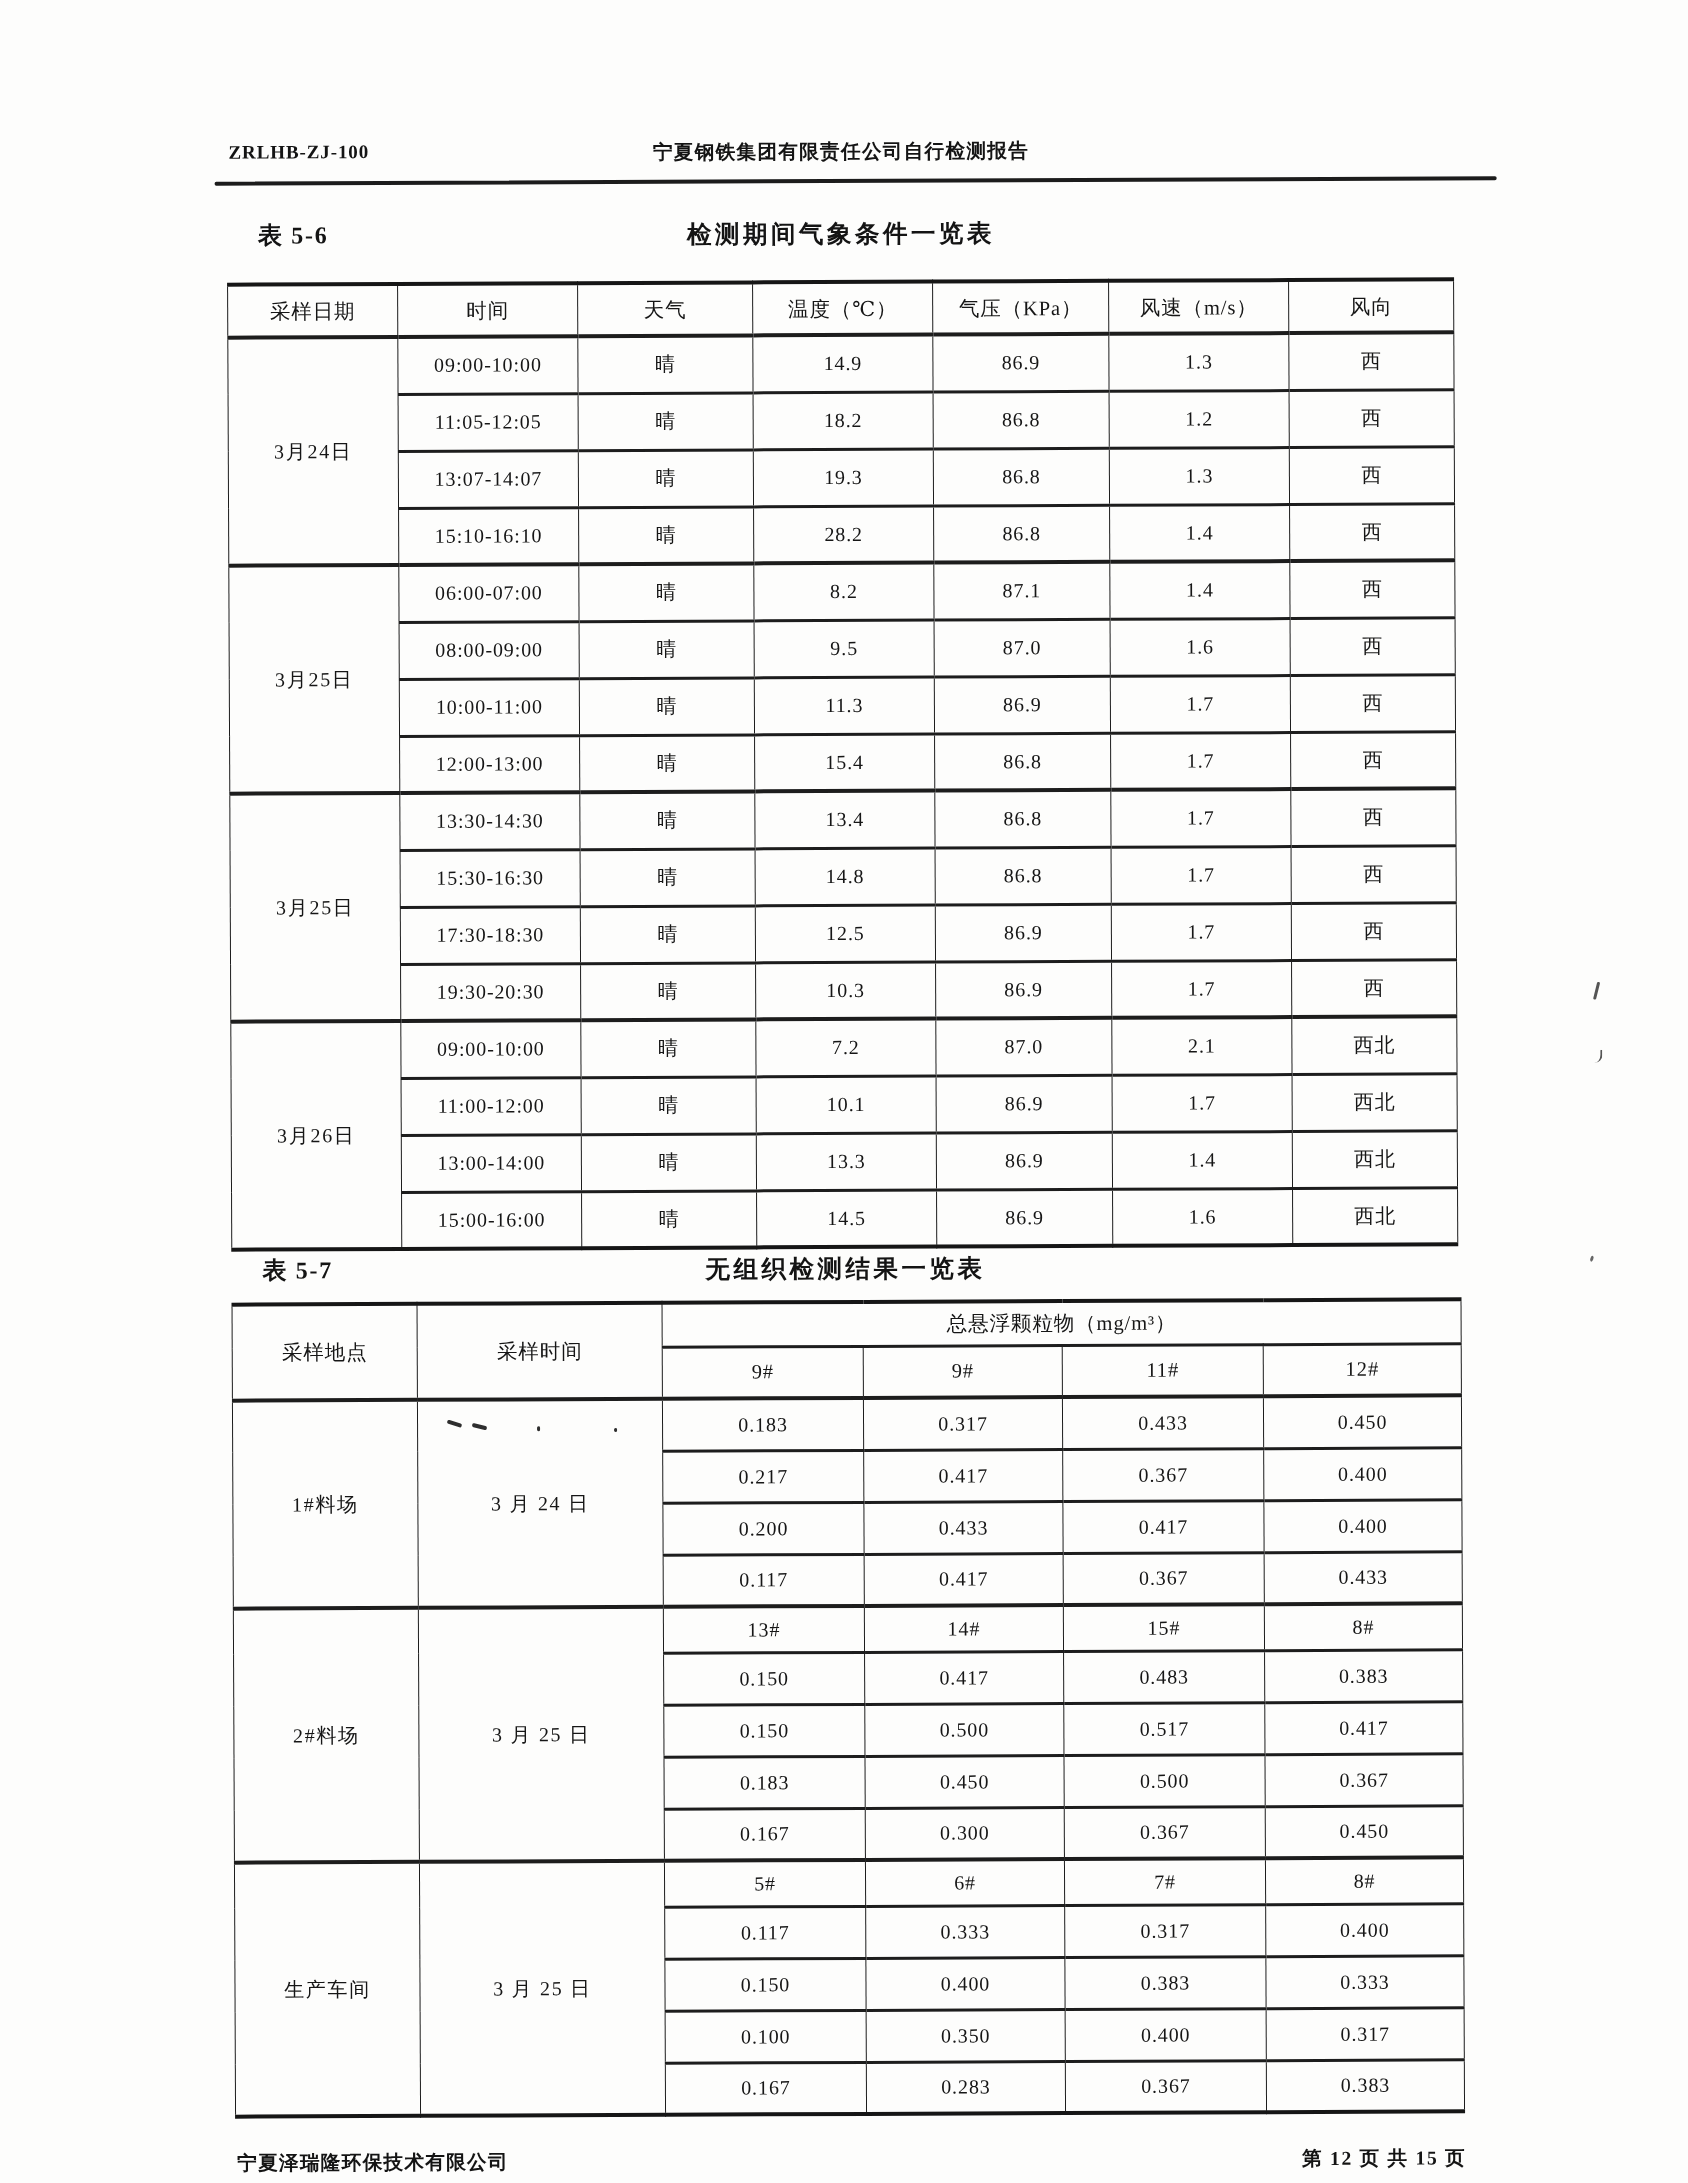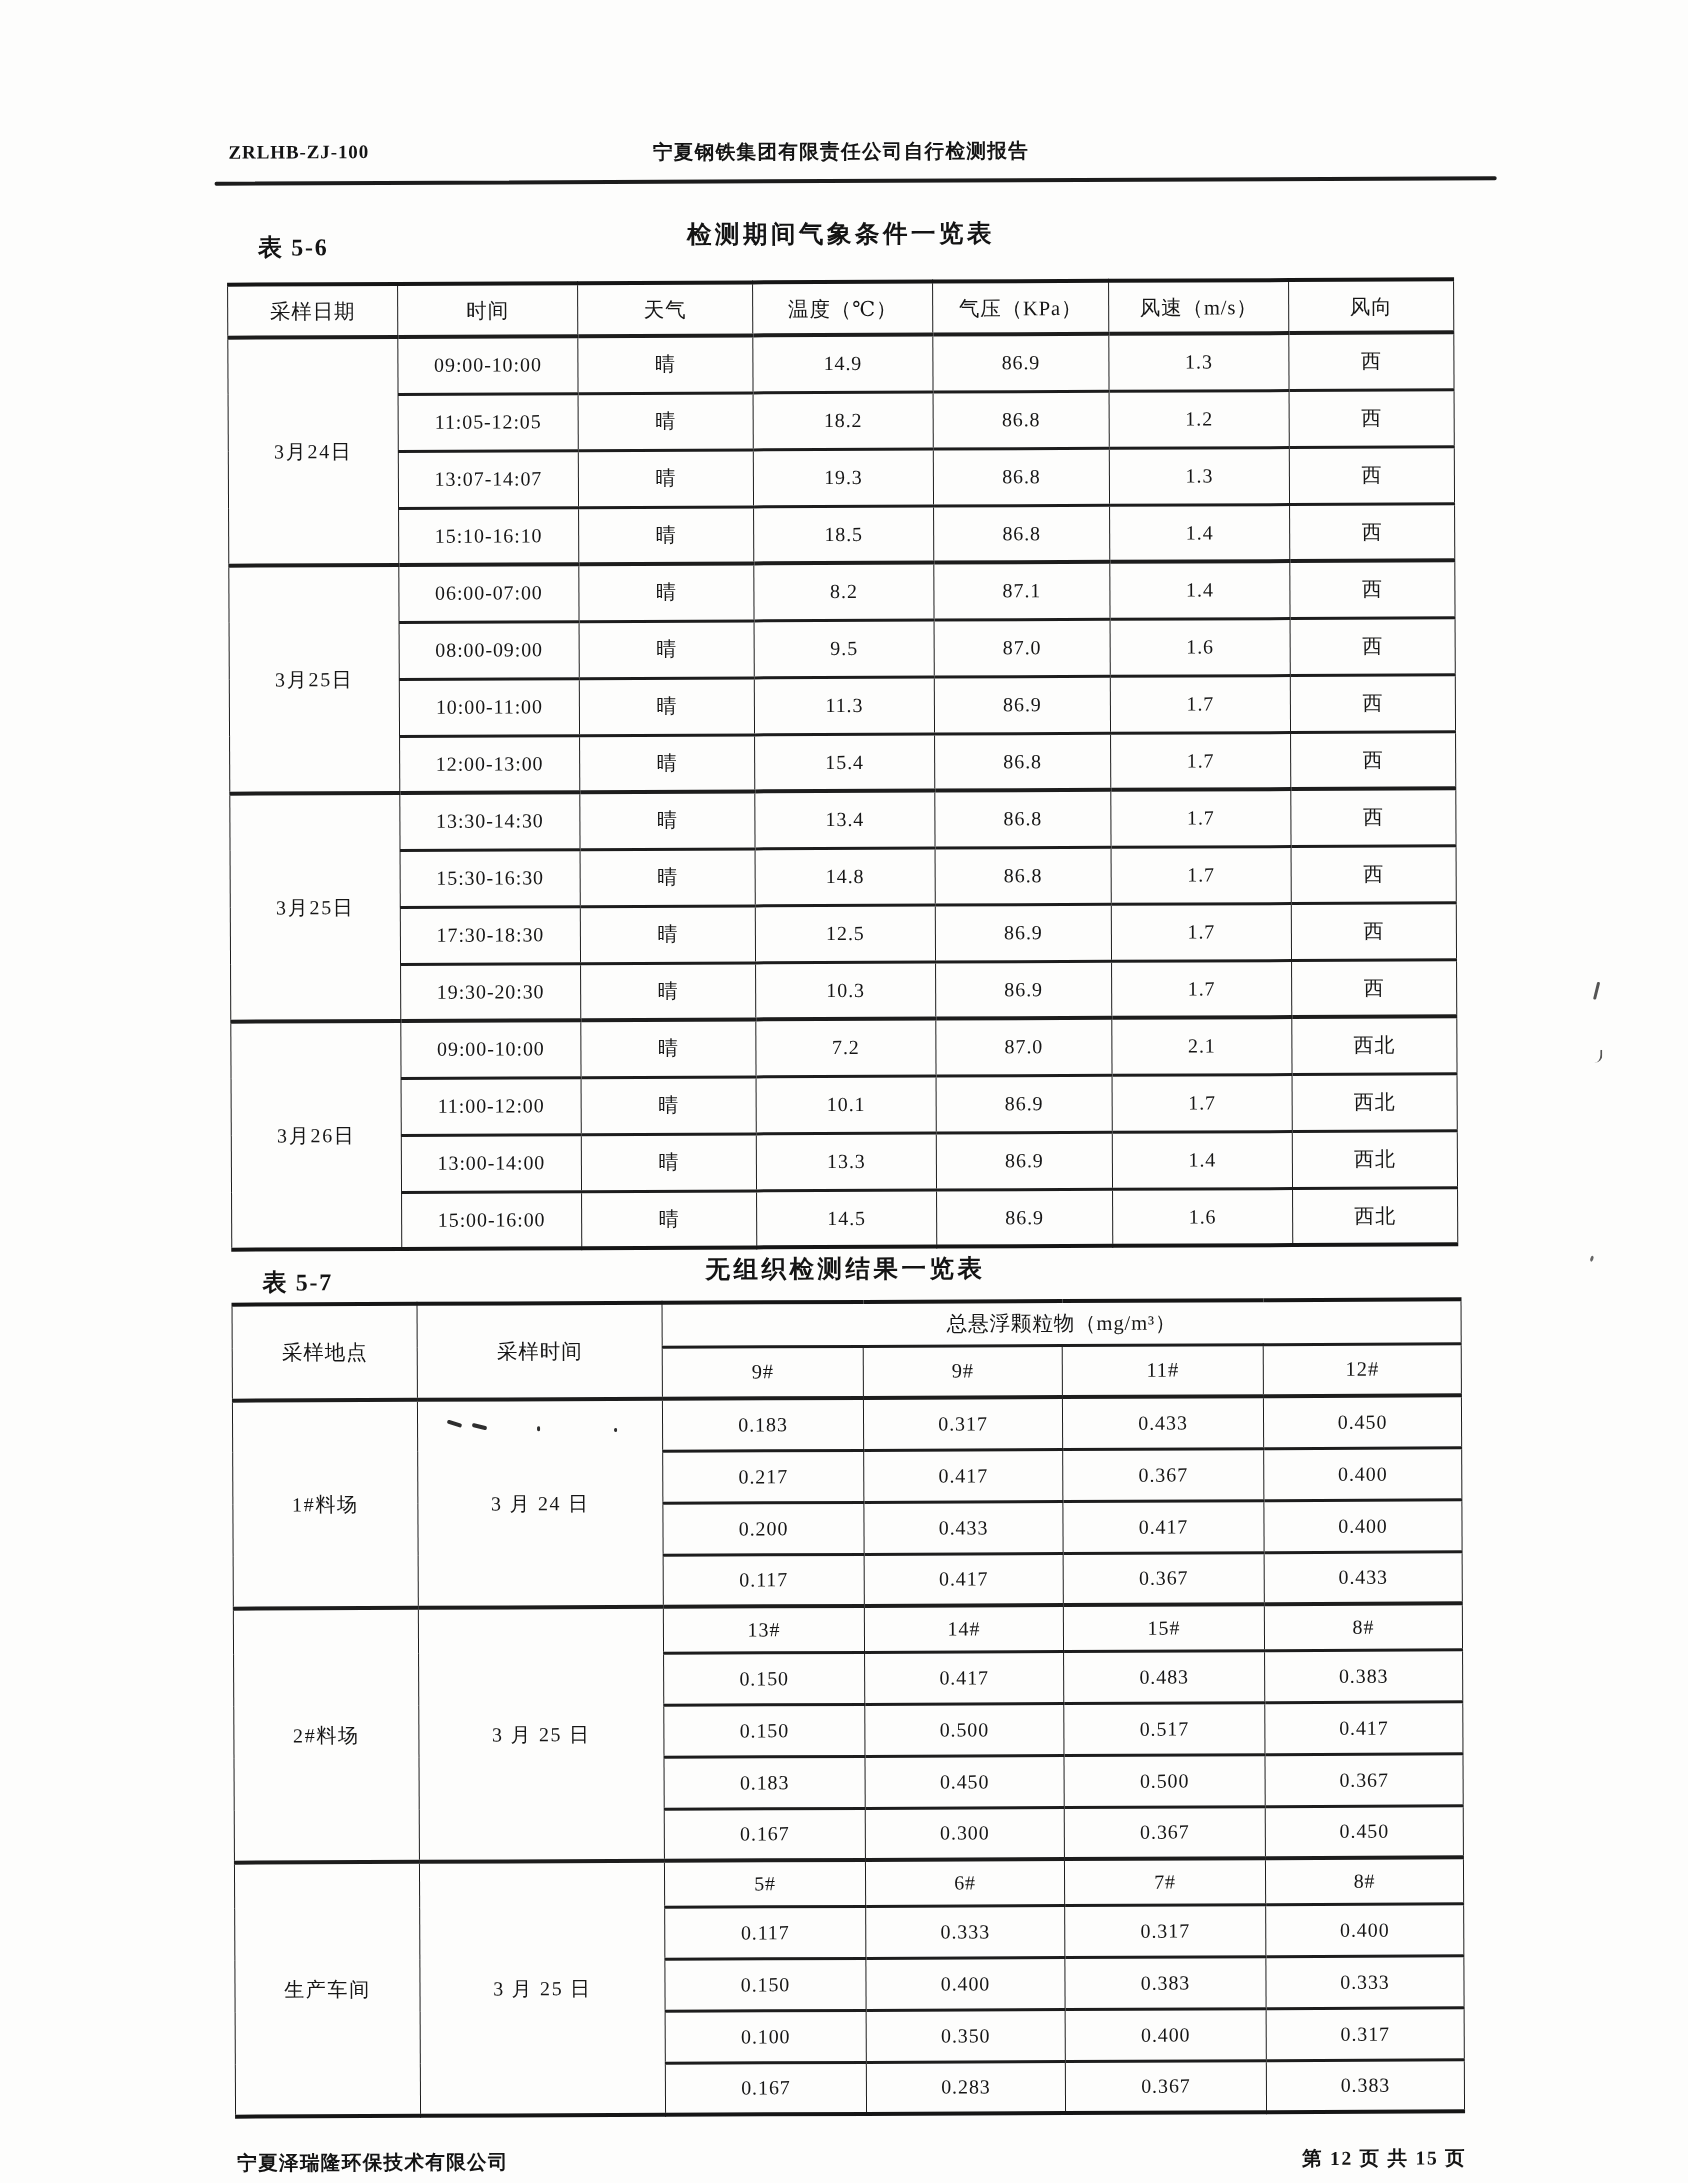--- a/index.html
+++ b/index.html
@@ -10,21 +10,21 @@
   .tilt{position:absolute;inset:0;transform:rotate(-0.25deg);transform-origin:50% 40%;}
 
   
   .doc-header{position:absolute;top:136px;left:0;width:100%;height:35px;}
   .doc-code{position:absolute;left:232px;top:2.6px;font-size:19px;letter-spacing:0.9px;font-weight:600;}
   .doc-title{position:absolute;left:0;width:100%;text-align:center;top:1.7px;font-size:19.6px;font-weight:700;letter-spacing:1.3px;}
   .header-rule{position:absolute;top:179px;left:218px;width:1282px;height:3.9px;background:#1c1c1c;border-radius:1.7px;}
 
   
   .tbl-caption{position:absolute;left:230px;width:1228px;height:35px;font-weight:700;}
-  .tbl-caption .lab{position:absolute;left:31px;top:12px;font-size:24px;letter-spacing:1.7px;}
+  .tbl-caption .lab{position:absolute;left:31px;top:0;font-size:24px;letter-spacing:1.7px;}
   .tbl-caption .tit{position:absolute;left:0;width:100%;top:0;text-align:center;font-size:24.5px;letter-spacing:3.5px;}
   #cap56{top:217px;}
   #cap57{top:1252px;}
 
   
   table{border-collapse:collapse;table-layout:fixed;position:absolute;background:transparent;}
   #t56{left:230px;top:280px;width:1227px;}
   #t57{left:230px;top:1300px;width:1228px;}
   th,td{
     border:1.3px solid #1d1d1d;border-top-width:3.1px;border-bottom-width:3.1px;
@@ -121,21 +121,21 @@
             <td>13:07-14:07</td>
             <td>晴</td>
             <td>19.3</td>
             <td>86.8</td>
             <td>1.3</td>
             <td>西</td>
           </tr>
           <tr>
             <td>15:10-16:10</td>
             <td>晴</td>
-            <td>18.5</td>
+            <td>28.2</td>
             <td>86.8</td>
             <td>1.4</td>
             <td>西</td>
           </tr>
           <tr class="group-start">
             <td rowspan="4" class="date-cell">3月25日</td>
             <td>06:00-07:00</td>
             <td>晴</td>
             <td>8.2</td>
             <td>87.1</td>

